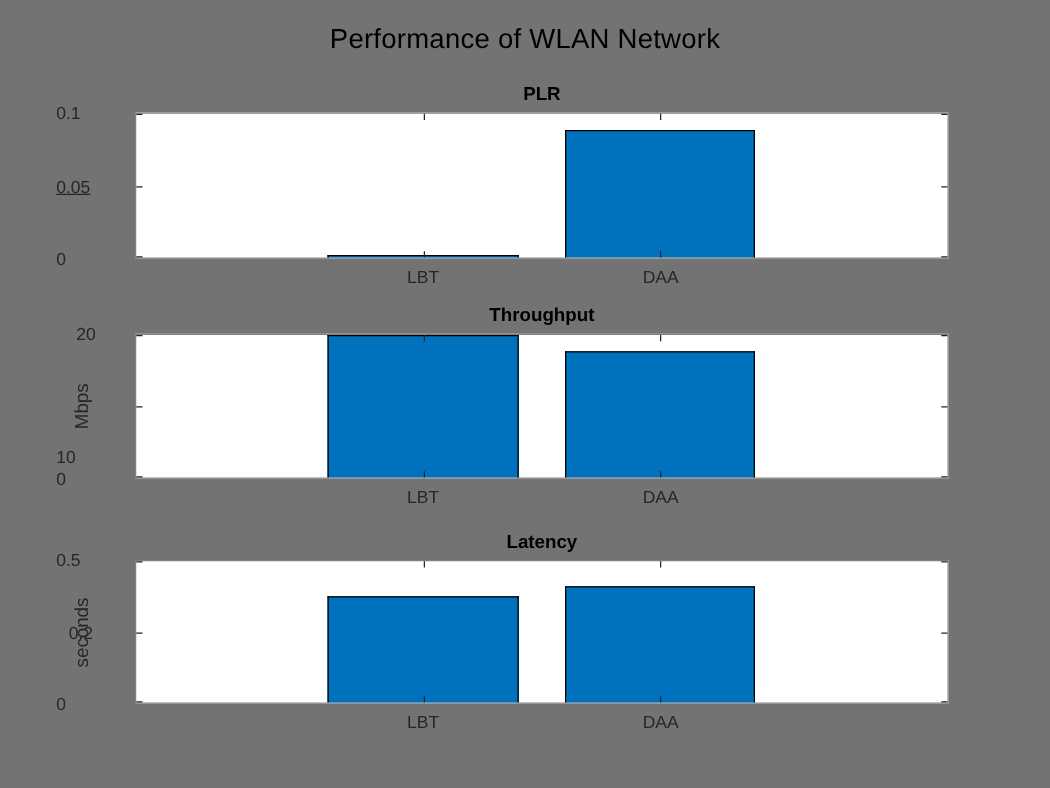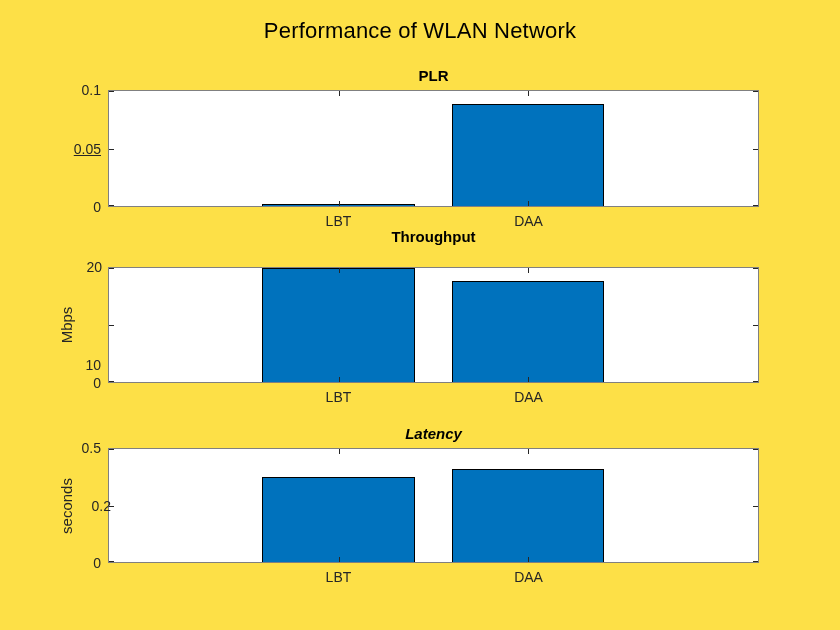--- a/index.html
+++ b/index.html
@@ -5,21 +5,21 @@
   html, body {
     margin: 0;
     padding: 0;
     background: #ffffff;
     font-family: "Liberation Sans", sans-serif;
   }
   #figure {
     position: relative;
     width: 840px;
     height: 630px;
-    background: #fde047;
+    background: #737373;
     overflow: hidden;
   }
   .main-title {
     position: absolute;
     left: 0;
     top: 18px;
     width: 840px;
     text-align: center;
     font-size: 22px;
     font-weight: 400;
@@ -43,21 +43,21 @@
     position: absolute;
     bottom: 0;
     box-sizing: border-box;
     background: #0072BD;
     border: 1px solid #000000;
     border-bottom: none;
   }
   .ytick-label {
     position: absolute;
     width: 56px;
-    text-align: right;
+    text-align: left;
     font-size: 14px;
     color: #262626;
     line-height: 16px;
   }
   .xtick-label {
     position: absolute;
     width: 70px;
     text-align: center;
     font-size: 14px;
     color: #262626;
@@ -99,44 +99,44 @@
           <div class="tick v" style="left: 419px; top: 0px;"></div>
           <div class="tick v" style="left: 419px; top: 110px;"></div>
         </div>
         <div class="ytick-label" style="left: 45px; top: 199px;">0</div>
         <div class="ytick-label" style="left: 45px; top: 140.5px; text-decoration: underline;">0.05</div>
         <div class="ytick-label" style="left: 45px; top: 82px;">0.1</div>
         <div class="xtick-label" style="left: 303.454px; top: 213px;">LBT</div>
         <div class="xtick-label" style="left: 493.546px; top: 213px;">DAA</div>
       </div>
       <div>
-        <div class="subplot-title" style="left: 108px; top: 228px; width: 651px;">Throughput</div>
+        <div class="subplot-title" style="left: 108px; top: 244px; width: 651px;">Throughput</div>
         <div class="plot-box" style="left: 108px; top: 267px; width: 651px; height: 116px; border-color: rgb(128, 128, 128);">
           <div class="bar" style="left: 23.65%; width: 23.5%; height: 114px; background: rgb(0, 114, 189); border-color: rgb(0, 0, 0);"></div>
           <div class="bar" style="left: 52.85%; width: 23.5%; height: 101.46px; background: rgb(0, 114, 189); border-color: rgb(0, 0, 0);"></div>
           <div class="tick h" style="top: 113px; left: 0px;"></div>
           <div class="tick h" style="top: 113px; left: 644px;"></div>
           <div class="tick h" style="top: 57px; left: 0px;"></div>
           <div class="tick h" style="top: 57px; left: 644px;"></div>
           <div class="tick h" style="top: 0px; left: 0px;"></div>
           <div class="tick h" style="top: 0px; left: 644px;"></div>
           <div class="tick v" style="left: 230px; top: 0px;"></div>
           <div class="tick v" style="left: 230px; top: 109px;"></div>
           <div class="tick v" style="left: 419px; top: 0px;"></div>
           <div class="tick v" style="left: 419px; top: 109px;"></div>
         </div>
         <div class="ytick-label" style="left: 45px; top: 375px;">0</div>
         <div class="ytick-label" style="left: 45px; top: 317px; margin-top: 40px;">10</div>
-        <div class="ytick-label" style="left: 46px; top: 259px;">20</div>
+        <div class="ytick-label" style="left: 61px; top: 259px;">20</div>
         <div class="xtick-label" style="left: 303.454px; top: 389px;">LBT</div>
         <div class="xtick-label" style="left: 493.546px; top: 389px;">DAA</div>
         <div class="y-axis-label" style="left: 66px; top: 325px;">Mbps</div>
       </div>
       <div>
-        <div class="subplot-title" style="left: 108px; top: 425px; width: 651px; font-style: italic;">Latency</div>
+        <div class="subplot-title" style="left: 108px; top: 425px; width: 651px;">Latency</div>
         <div class="plot-box" style="left: 108px; top: 448px; width: 651px; height: 115px; border-color: rgb(128, 128, 128);">
           <div class="bar" style="left: 23.65%; width: 23.5%; height: 84.75px; background: rgb(0, 114, 189); border-color: rgb(0, 0, 0);"></div>
           <div class="bar" style="left: 52.85%; width: 23.5%; height: 93.225px; background: rgb(0, 114, 189); border-color: rgb(0, 0, 0);"></div>
           <div class="tick h" style="top: 112px; left: 0px;"></div>
           <div class="tick h" style="top: 112px; left: 644px;"></div>
           <div class="tick h" style="top: 57px; left: 0px;"></div>
           <div class="tick h" style="top: 57px; left: 644px;"></div>
           <div class="tick h" style="top: 0px; left: 0px;"></div>
           <div class="tick h" style="top: 0px; left: 644px;"></div>
           <div class="tick v" style="left: 230px; top: 0px;"></div>

